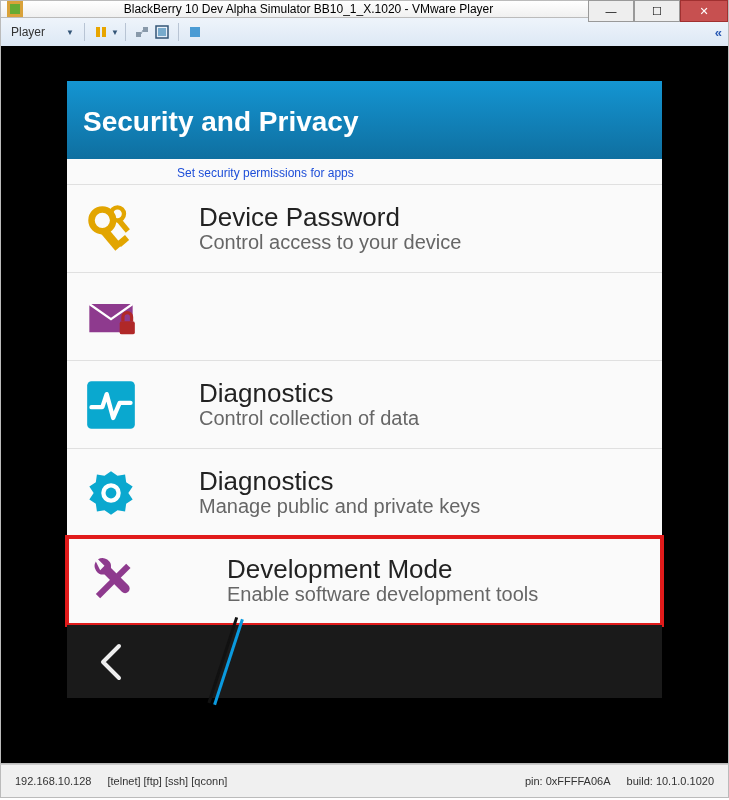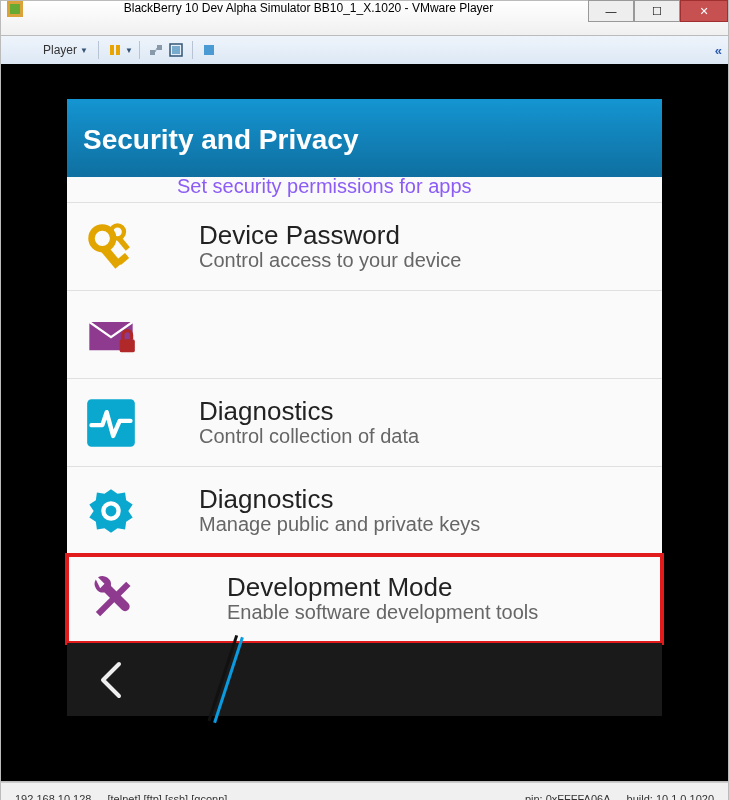--- a/index.html
+++ b/index.html
@@ -1,43 +1,43 @@
 <!DOCTYPE html>
 <html><head>
 <meta charset="utf-8">
 <style>
 * { margin: 0; padding: 0; box-sizing: border-box; font-family: "Segoe UI", Arial, sans-serif; }
 body { width: 729px; height: 800px; background: #fff; overflow: hidden; }
 
 
-.win-titlebar { height: 36px; background: linear-gradient(#fff, #f0f0f0); border: 1px solid #bbb; display: flex; align-items: flex-start; position: relative; }
+.win-titlebar { height: 18px; background: linear-gradient(#fff, #f0f0f0); border: 1px solid #bbb; display: flex; align-items: center; position: relative; }
 .win-icon { width: 16px; height: 16px; margin: 0 6px; }
 .win-title { flex: 1; text-align: center; font-size: 12px; color: #000; }
 .win-btns { display: flex; height: 100%; }
 .win-btn { width: 46px; height: 22px; margin-top: -1px; border: 1px solid #999; display: flex; align-items: center; justify-content: center; font-size: 11px; background: #eee; }
 .win-btn.close { background: #c75050; color: #fff; border-color: #a03030; width: 48px; }
 
 
 .vm-toolbar { height: 28px; background: linear-gradient(#eef4fb, #dde8f5); border-left: 1px solid #bbb; border-right: 1px solid #bbb; display: flex; align-items: center; padding: 0 6px; font-size: 12px; color: #333; }
 .vm-toolbar .sep { width: 1px; height: 18px; background: #b8c4d4; margin: 0 6px; }
-.vm-player-drop { display: flex; align-items: center; gap: 3px; padding: 2px 4px; margin-left: 32px; }
+.vm-player-drop { display: flex; align-items: center; gap: 21px; padding: 2px 4px; }
 .vm-ico { width: 16px; height: 16px; display: inline-flex; align-items: center; justify-content: center; margin: 0 2px; }
 .vm-toolbar .spacer { flex: 1; }
 
 
 .sim-wrap { border: 1px solid #bbb; border-top: none; background: #000; height: 718px; display: flex; align-items: flex-start; justify-content: center; padding-top: 35px; }
 .device { width: 595px; background: #fff; }
 
 
 .bb-header { background: linear-gradient(#1495d2, #0f6fa0); color: #fff; padding: 12px 16px 8px; height: 78px; display: flex; align-items: center; }
 .bb-header-title { font-size: 28px; font-weight: 600; }
 
 
 .bb-list { background: #fafafa; }
-.bb-partial { height: 26px; overflow: hidden; border-bottom: 1px solid #e0e0e0; color: #8b5cf6; font-size: 20px; padding-left: 110px; padding-top: -10px; position: relative; }
+.bb-partial { height: 26px; overflow: hidden; border-bottom: 1px solid #e0e0e0; color: #1d4ed8; font-size: 12px; padding-left: 110px; padding-top: -10px; position: relative; }
 .bb-partial span { position: absolute; bottom: 4px; }
 .bb-item { display: flex; align-items: center; padding: 10px 14px 10px 14px; border-bottom: 1px solid #e0e0e0; min-height: 88px; position: relative; }
 .bb-item.highlighted { outline: 4px solid #e11b1b; outline-offset: -2px; gap: 28px; }
 .bb-icon { width: 60px; height: 60px; flex-shrink: 0; margin-right: 18px; display: flex; align-items: center; justify-content: center; }
 .bb-text { flex: 1; margin-left: 40px; }
 .bb-title { font-size: 26px; font-weight: 300; color: #222; line-height: 1.1; }
 .bb-sub { font-size: 20px; color: #666; font-weight: 300; }
 
 
 .bb-backbar { height: 73px; background: #1a1a1a; display: flex; align-items: center; padding-left: 30px; position: relative; }

